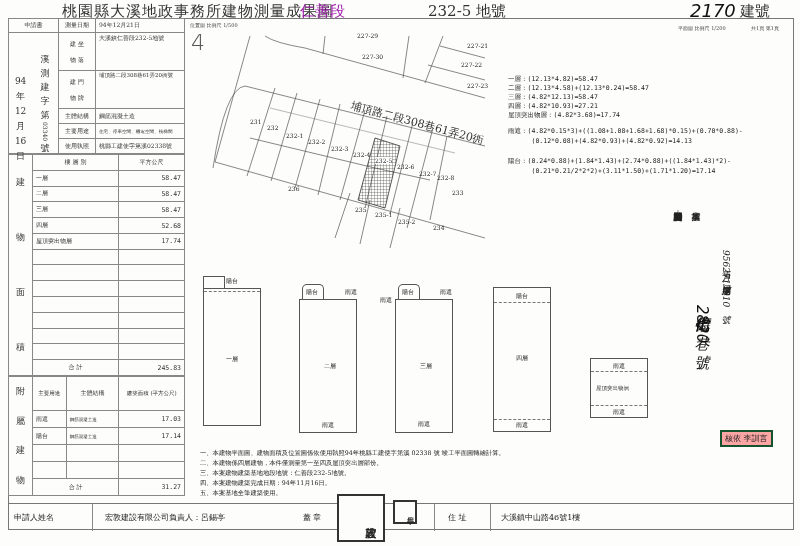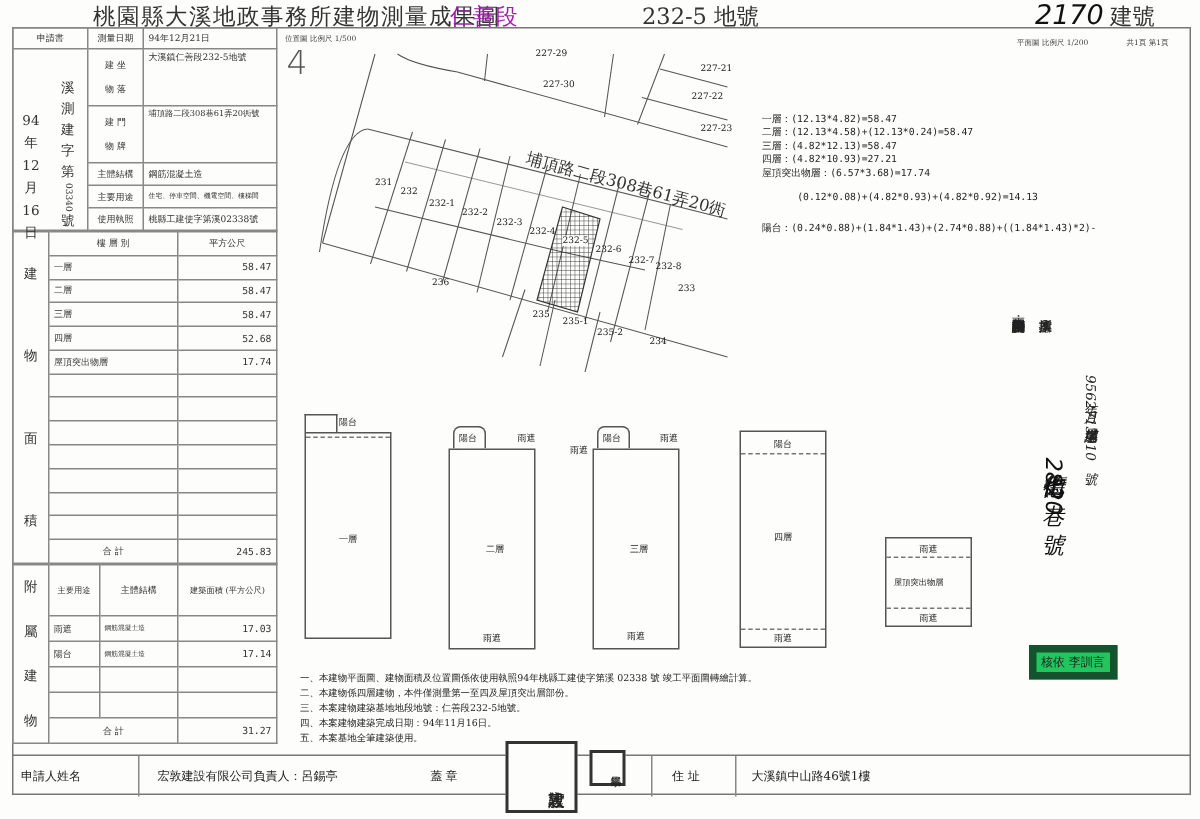--- a/index.html
+++ b/index.html
@@ -31,21 +31,21 @@
   .notes { left: 200px; top: 448px; font-size: 6.3px; line-height: 10px; color: #222; }
 
   .bottom-row { left: 8px; top: 503px; width: 786px; height: 27px; border-top: 1px solid #777; font-size: 8px; }
   .bottom-row div { position: absolute; top: 8px; }
   .vline { position: absolute; top: 0; height: 27px; border-left: 1px solid #888; }
 
   .seal { border: 2px solid #333; font-family: "DejaVu Serif", serif; color: #222; text-align: center; }
   .handnote { left: 690px; top: 205px; font-size: 9px; line-height: 11px; color: #222; writing-mode: vertical-rl; }
   .handnote2 { left: 672px; top: 205px; font-size: 9px; line-height: 11px; color: #222; writing-mode: vertical-rl; }
   .handbig { left: 705px; top: 300px; font-size: 15px; line-height: 17px; font-family: "DejaVu Sans", sans-serif; color: #111; writing-mode: vertical-rl; font-style: italic; }
-  .approver { left: 686px; top: 430px; border: 5px solid #14532d; font-size: 8px; padding: 1px 3px; background: #22c55e; }
+  .approver { left: 720px; top: 430px; border: 2px solid #14532d; font-size: 8px; padding: 1px 3px; background: #fca5a5; }
 
   .plan-label { font-size: 6px; color: #222; }
 </style>
 </head>
 <body>
 
 <div class="abs title">桃園縣大溪地政事務所建物測量成果圖</div>
 <div class="abs section">仁善段</div>
 <div class="abs lotno">232-5 地號</div>
 <div class="abs bldno-hand">2170</div>
@@ -279,22 +279,22 @@
   <div class="abs plan-label" style="left:267px; top:171px;">233</div>
   <div class="abs plan-label" style="left:248px; top:206px;">234</div>
   <div class="abs plan-label" style="left:170px; top:188px;">235</div>
   <div class="abs plan-label" style="left:190px; top:193px;">235-1</div>
   <div class="abs plan-label" style="left:213px; top:200px;">235-2</div>
   <div class="abs plan-label" style="left:103px; top:167px;">236</div>
   <div class="abs scale-label" style="left:493px; top:7px;">平面圖 比例尺 1/200</div>
   <div class="abs scale-label" style="left:566px; top:7px;">共1頁 第1頁</div>
 </div>
 
-<div class="abs calc"><div>一層：(12.13*4.82)=58.47</div><div>二層：(12.13*4.58)+(12.13*0.24)=58.47</div><div>三層：(4.82*12.13)=58.47</div><div>四層：(4.82*10.93)=27.21</div><div>屋頂突出物層：(6.57*3.68)=17.74</div></div>
-<div class="abs calc2"><div>      (0.12*0.08)+(4.82*0.93)+(4.82*0.92)=14.13</div><div style="margin-top:11px;">陽台：(0.24*0.88)+(1.84*1.43)+(2.74*0.88)+((1.84*1.43)*2)-</div></div>
+<div class="abs calc"><div>一層：(12.13*4.82)=58.47</div><div>二層：(12.13*4.58)+(12.13*0.24)=58.47</div><div>三層：(4.82*12.13)=58.47</div><div>四層：(4.82*10.93)=27.21</div><div>屋頂突出物層：(4.82*3.68)=17.74</div></div>
+<div class="abs calc2"><div>雨遮：(4.82*0.15*3)+((1.08+1.08+1.68+1.68)*0.15)+(0.70*0.88)-</div><div>      (0.12*0.08)+(4.82*0.93)+(4.82*0.92)=14.13</div><div style="margin-top:11px;">陽台：(0.24*0.88)+(1.84*1.43)+(2.74*0.88)+((1.84*1.43)*2)-</div><div>      (0.21*0.21/2*2*2)+(3.11*1.50)+(1.71*1.20)=17.14</div></div>
 
 <div class="abs" style="left:203px; top:288px; width:58px; height:138px; border:1px solid #555;">
   <div class="abs plan-label" style="left:22px; top:-12px;">陽台</div>
   <div class="abs" style="left:0; top:2px; width:56px; border-top:1px dashed #777;"></div>
   <div class="abs plan-label" style="left:22px; top:66px;">一層</div>
 </div>
 <div class="abs" style="left:203px; top:276px; width:22px; height:12px; border:1px solid #555; border-bottom:none;"></div>
 
 <div class="abs" style="left:299px; top:299px; width:58px; height:134px; border:1px solid #555;">
   <div class="abs plan-label" style="left:24px; top:62px;">二層</div>
@@ -342,21 +342,21 @@
   <div>二、本建物係四層建物，本件僅測量第一至四及屋頂突出層部份。</div>
   <div>三、本案建物建築基地地段地號：仁善段232-5地號。</div>
   <div>四、本案建物建築完成日期：94年11月16日。</div>
   <div>五、本案基地全筆建築使用。</div>
 </div>
 
 <div class="abs bottom-row">
   <div style="left:6px;">申請人姓名</div>
   <span class="vline" style="left:84px;"></span>
   <div style="left:97px;text-align:right;">宏敦建設有限公司負責人：呂錫亭</div>
-  <div style="left:279px;font-family:Liberation Serif, serif;">蓋 章</div>
+  <div style="left:295px;font-family:Liberation Serif, serif;">蓋 章</div>
   <span class="vline" style="left:426px;"></span>
   <div style="left:440px;">住 址</div>
   <span class="vline" style="left:482px;"></span>
   <div style="left:493px;">大溪鎮中山路46號1樓</div>
 </div>
 
 <div class="abs seal" style="left:337px; top:494px; width:48px; height:48px; font-size:11px; line-height:22px; padding:2px; writing-mode:vertical-rl; background:#fdfdfb;">宏敦建設</div>
 <div class="abs seal" style="left:393px; top:500px; width:24px; height:24px; font-size:7px; line-height:11px; writing-mode:vertical-rl; background:#fdfdfb;">呂錫亭</div>
 
 </body></html>

